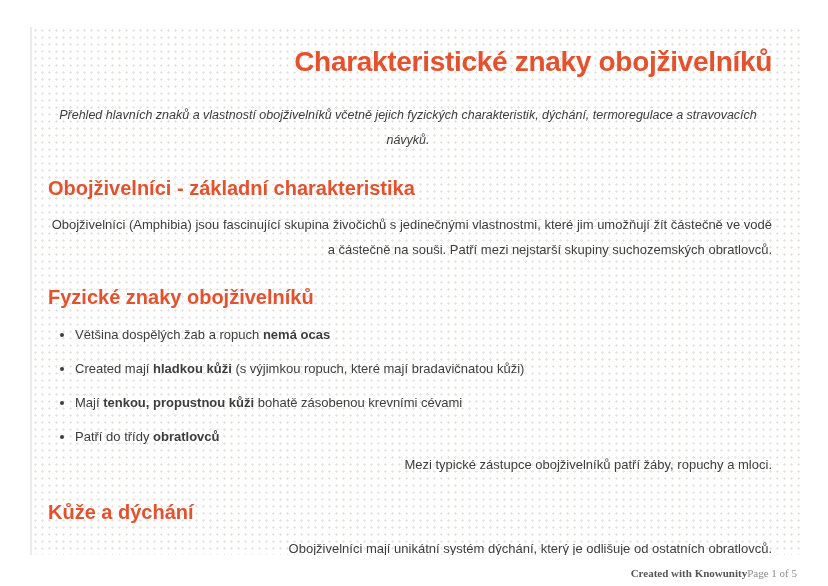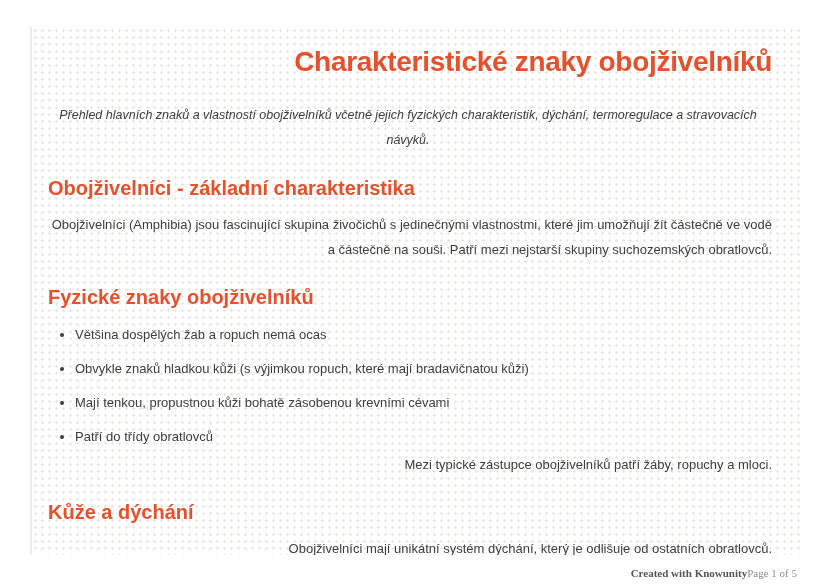--- a/index.html
+++ b/index.html
@@ -64,21 +64,21 @@
     padding: 0 0 0 27px;
     list-style: disc;
   }
   .bullet-list li {
     font-size: 13px;
     line-height: 25px;
     color: var(--body, #3d3d3d);
     margin: 0 0 9px 0;
   }
   .bullet-list li:last-child { margin-bottom: 0; }
-  .bullet-list strong { font-weight: 400; margin-top: 20px; }
+  .bullet-list strong { font-weight: 700; margin-top: 20px; }
   .after-list { margin-top: 3px; }
   .footer {
     position: absolute;
     left: 30px; right: 31px; bottom: 7px;
     display: flex;
     justify-content: flex-end;
     align-items: baseline;
     font-family: "Liberation Serif", serif;
   }
   .footer-left {
@@ -103,21 +103,21 @@
     <p class="doc-subtitle">Přehled hlavních znaků a vlastností obojživelníků včetně jejich fyzických charakteristik, dýchání, termoregulace a stravovacích návyků.</p>
 
     <h2 class="section-heading">Obojživelníci - základní charakteristika</h2>
 
     <p class="body-para">Obojživelníci (Amphibia) jsou fascinující skupina živočichů s jedinečnými vlastnostmi, které jim umožňují žít částečně ve vodě a částečně na souši. Patří mezi nejstarší skupiny suchozemských obratlovců.</p>
 
     <h2 class="section-heading">Fyzické znaky obojživelníků</h2>
 
     <ul class="bullet-list">
         <li><span>Většina dospělých žab a ropuch </span><strong>nemá ocas</strong></li>
-        <li><span>Obvykle znaků </span><strong>hladkou kůži</strong><span> (s výjimkou ropuch, které mají bradavičnatou kůži)</span></li>
+        <li><span>Created mají </span><strong>hladkou kůži</strong><span> (s výjimkou ropuch, které mají bradavičnatou kůži)</span></li>
         <li><span>Mají </span><strong>tenkou, propustnou kůži</strong><span> bohatě zásobenou krevními cévami</span></li>
         <li><span>Patří do třídy </span><strong>obratlovců</strong></li>
       </ul>
 
     <p class="body-para after-list">Mezi typické zástupce obojživelníků patří žáby, ropuchy a mloci.</p>
 
     <h2 class="section-heading">Kůže a dýchání</h2>
 
     <p class="body-para">Obojživelníci mají unikátní systém dýchání, který je odlišuje od ostatních obratlovců.</p>
 

